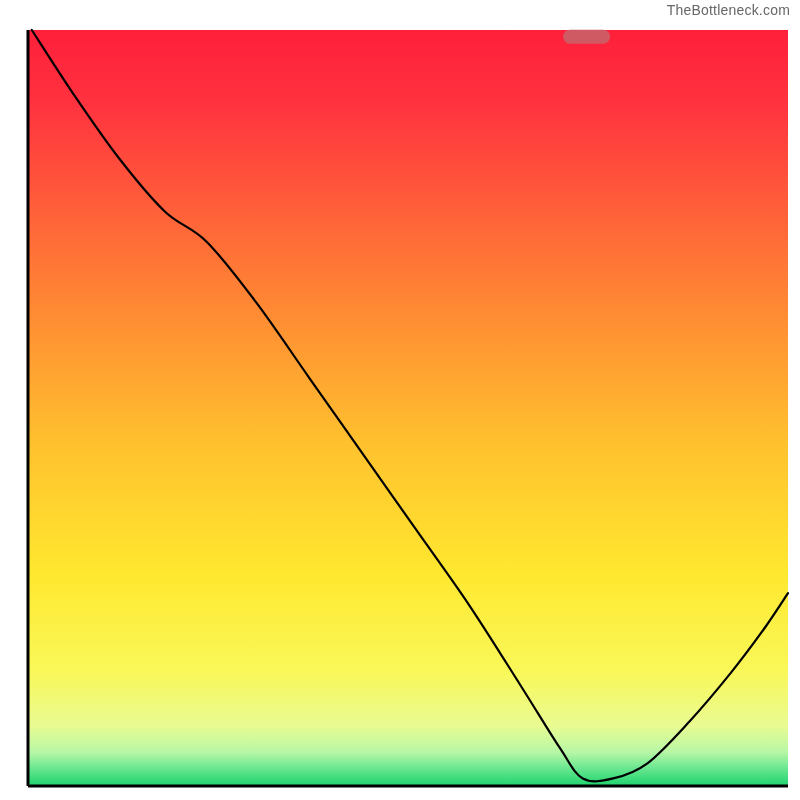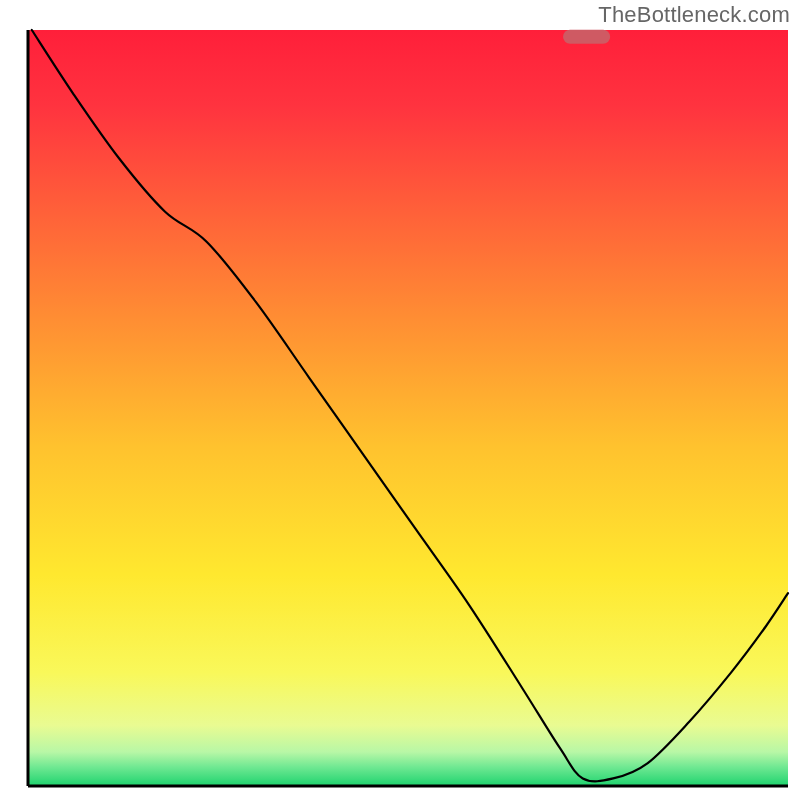--- a/index.html
+++ b/index.html
@@ -14,21 +14,21 @@
   .stage {
     position: relative;
     width: 800px;
     height: 800px;
   }
   .watermark {
     position: absolute;
     top: 2px;
     right: 10px;
     color: #666666;
-    font-size: 22px;
+    font-size: 14px;
     font-weight: 500;
     letter-spacing: 0.2px;
     z-index: 5;
   }
   svg {
     position: absolute;
     left: 0;
     top: 0;
   }
 </style>

